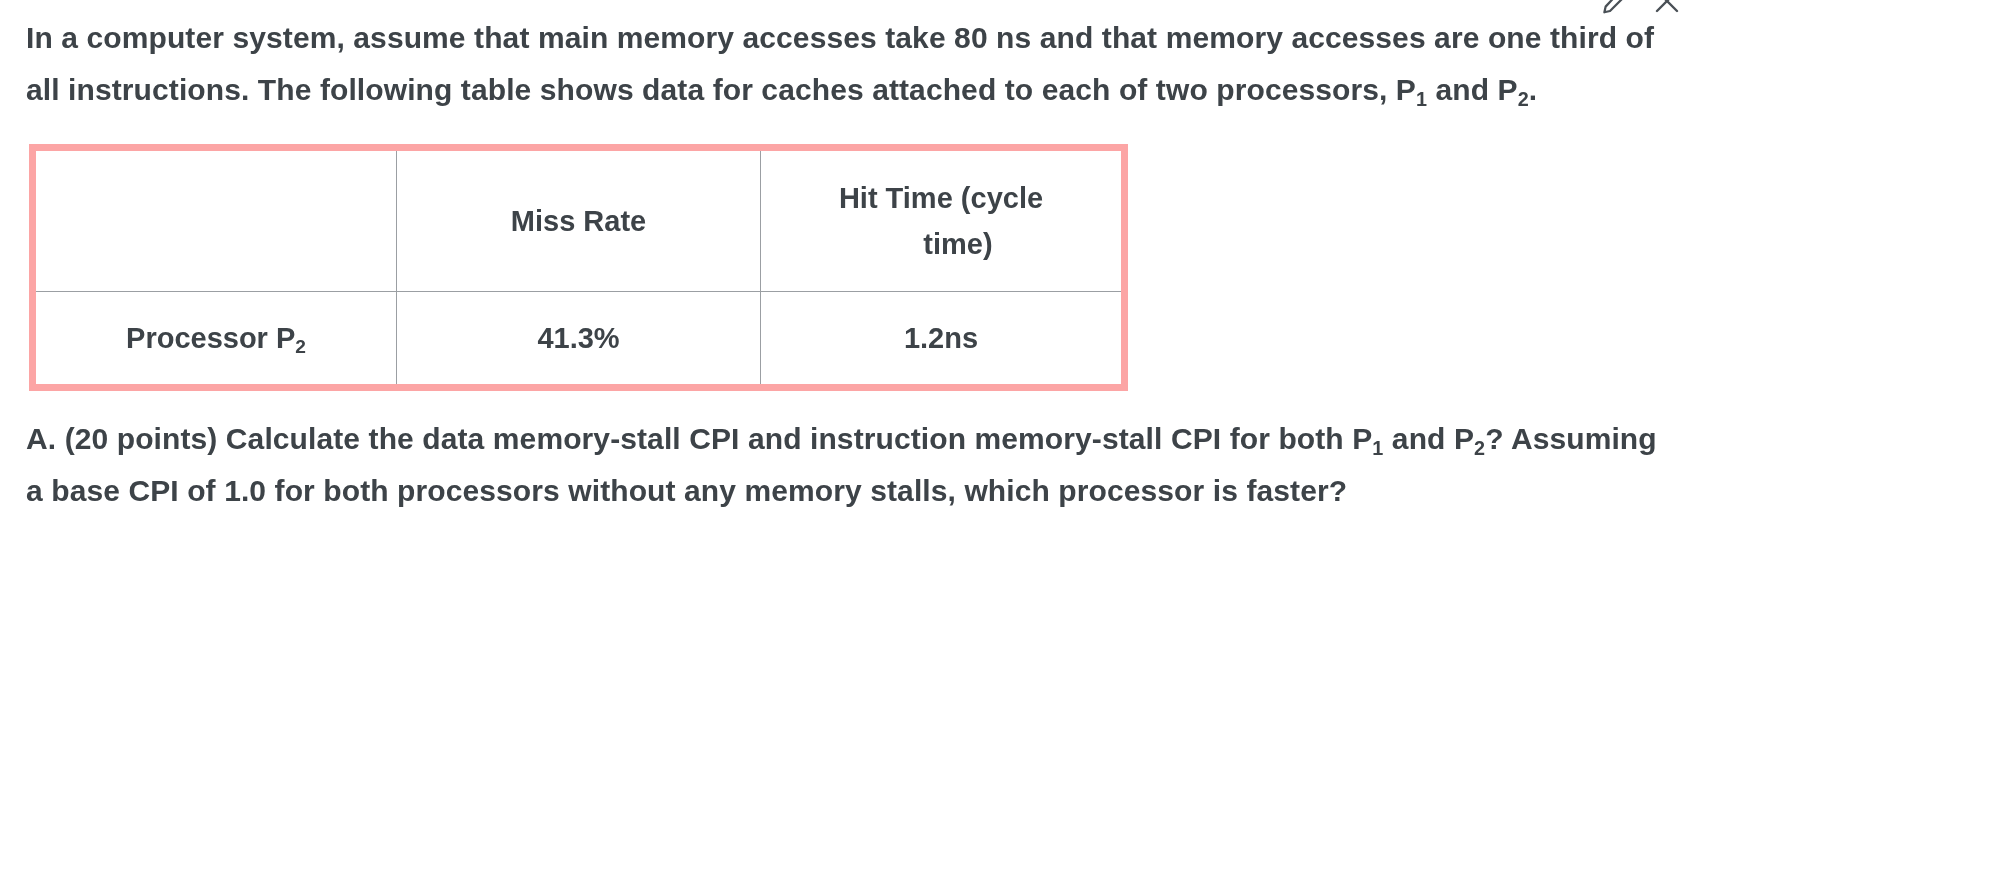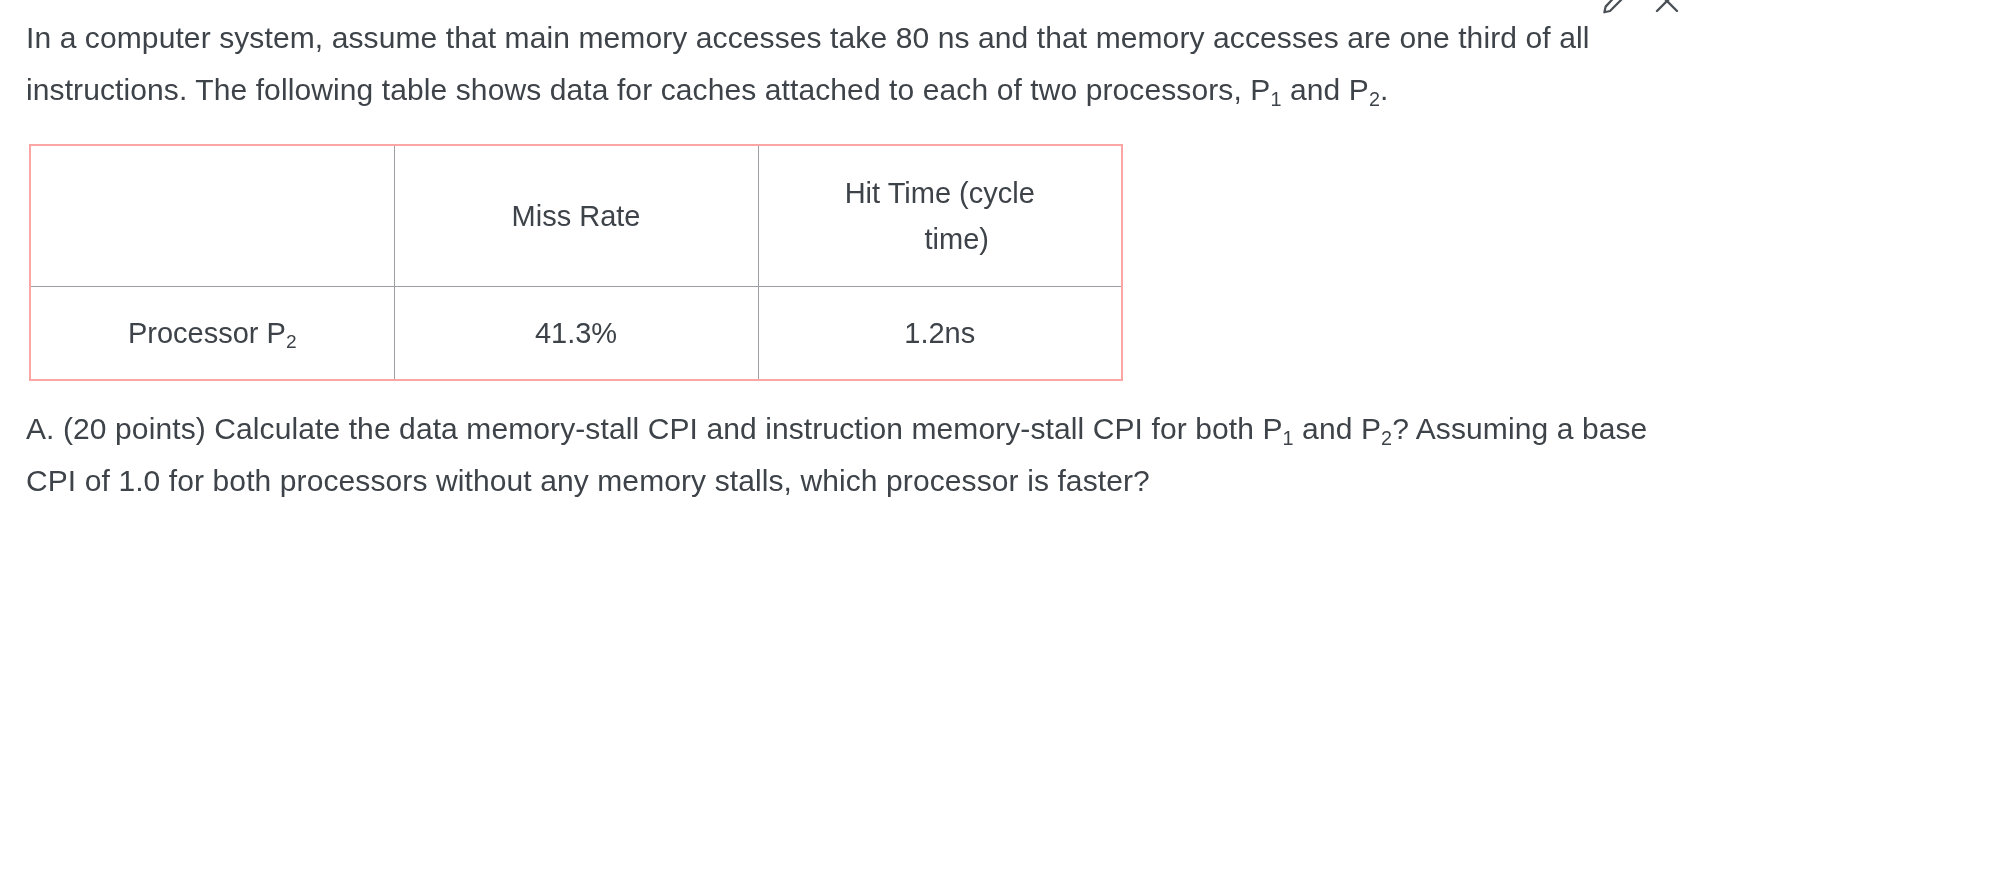--- a/index.html
+++ b/index.html
@@ -17,20 +17,21 @@
     -webkit-font-smoothing: antialiased;
   }
 
   #page {
     position: relative;
     width: 1700px;
     height: 890px;
     box-sizing: border-box;
     padding: 0 26px;
     background: #ffffff;
+    font-weight: bold;
   }
 
   
   .corner-tools {
     position: absolute;
     top: -16px;
     right: 16px;
     display: flex;
     align-items: flex-start;
     gap: 18px;
@@ -70,21 +71,21 @@
 
   
   .qtable-wrap {
     padding-left: 3px;
   }
   table.qtable {
     border-collapse: collapse;
     width: 1092px;
     table-layout: fixed;
     background: #ffffff;
-    border: 2px solid #fca5a5;
+    border: 7px solid #fca5a5;
   }
   table.qtable td {
     border: 1px solid #9b9fa3;
     font-size: 29px;
     line-height: 44px;
     color: #3d4348;
     text-align: center;
     vertical-align: middle;
     padding: 6px 10px;
   }

